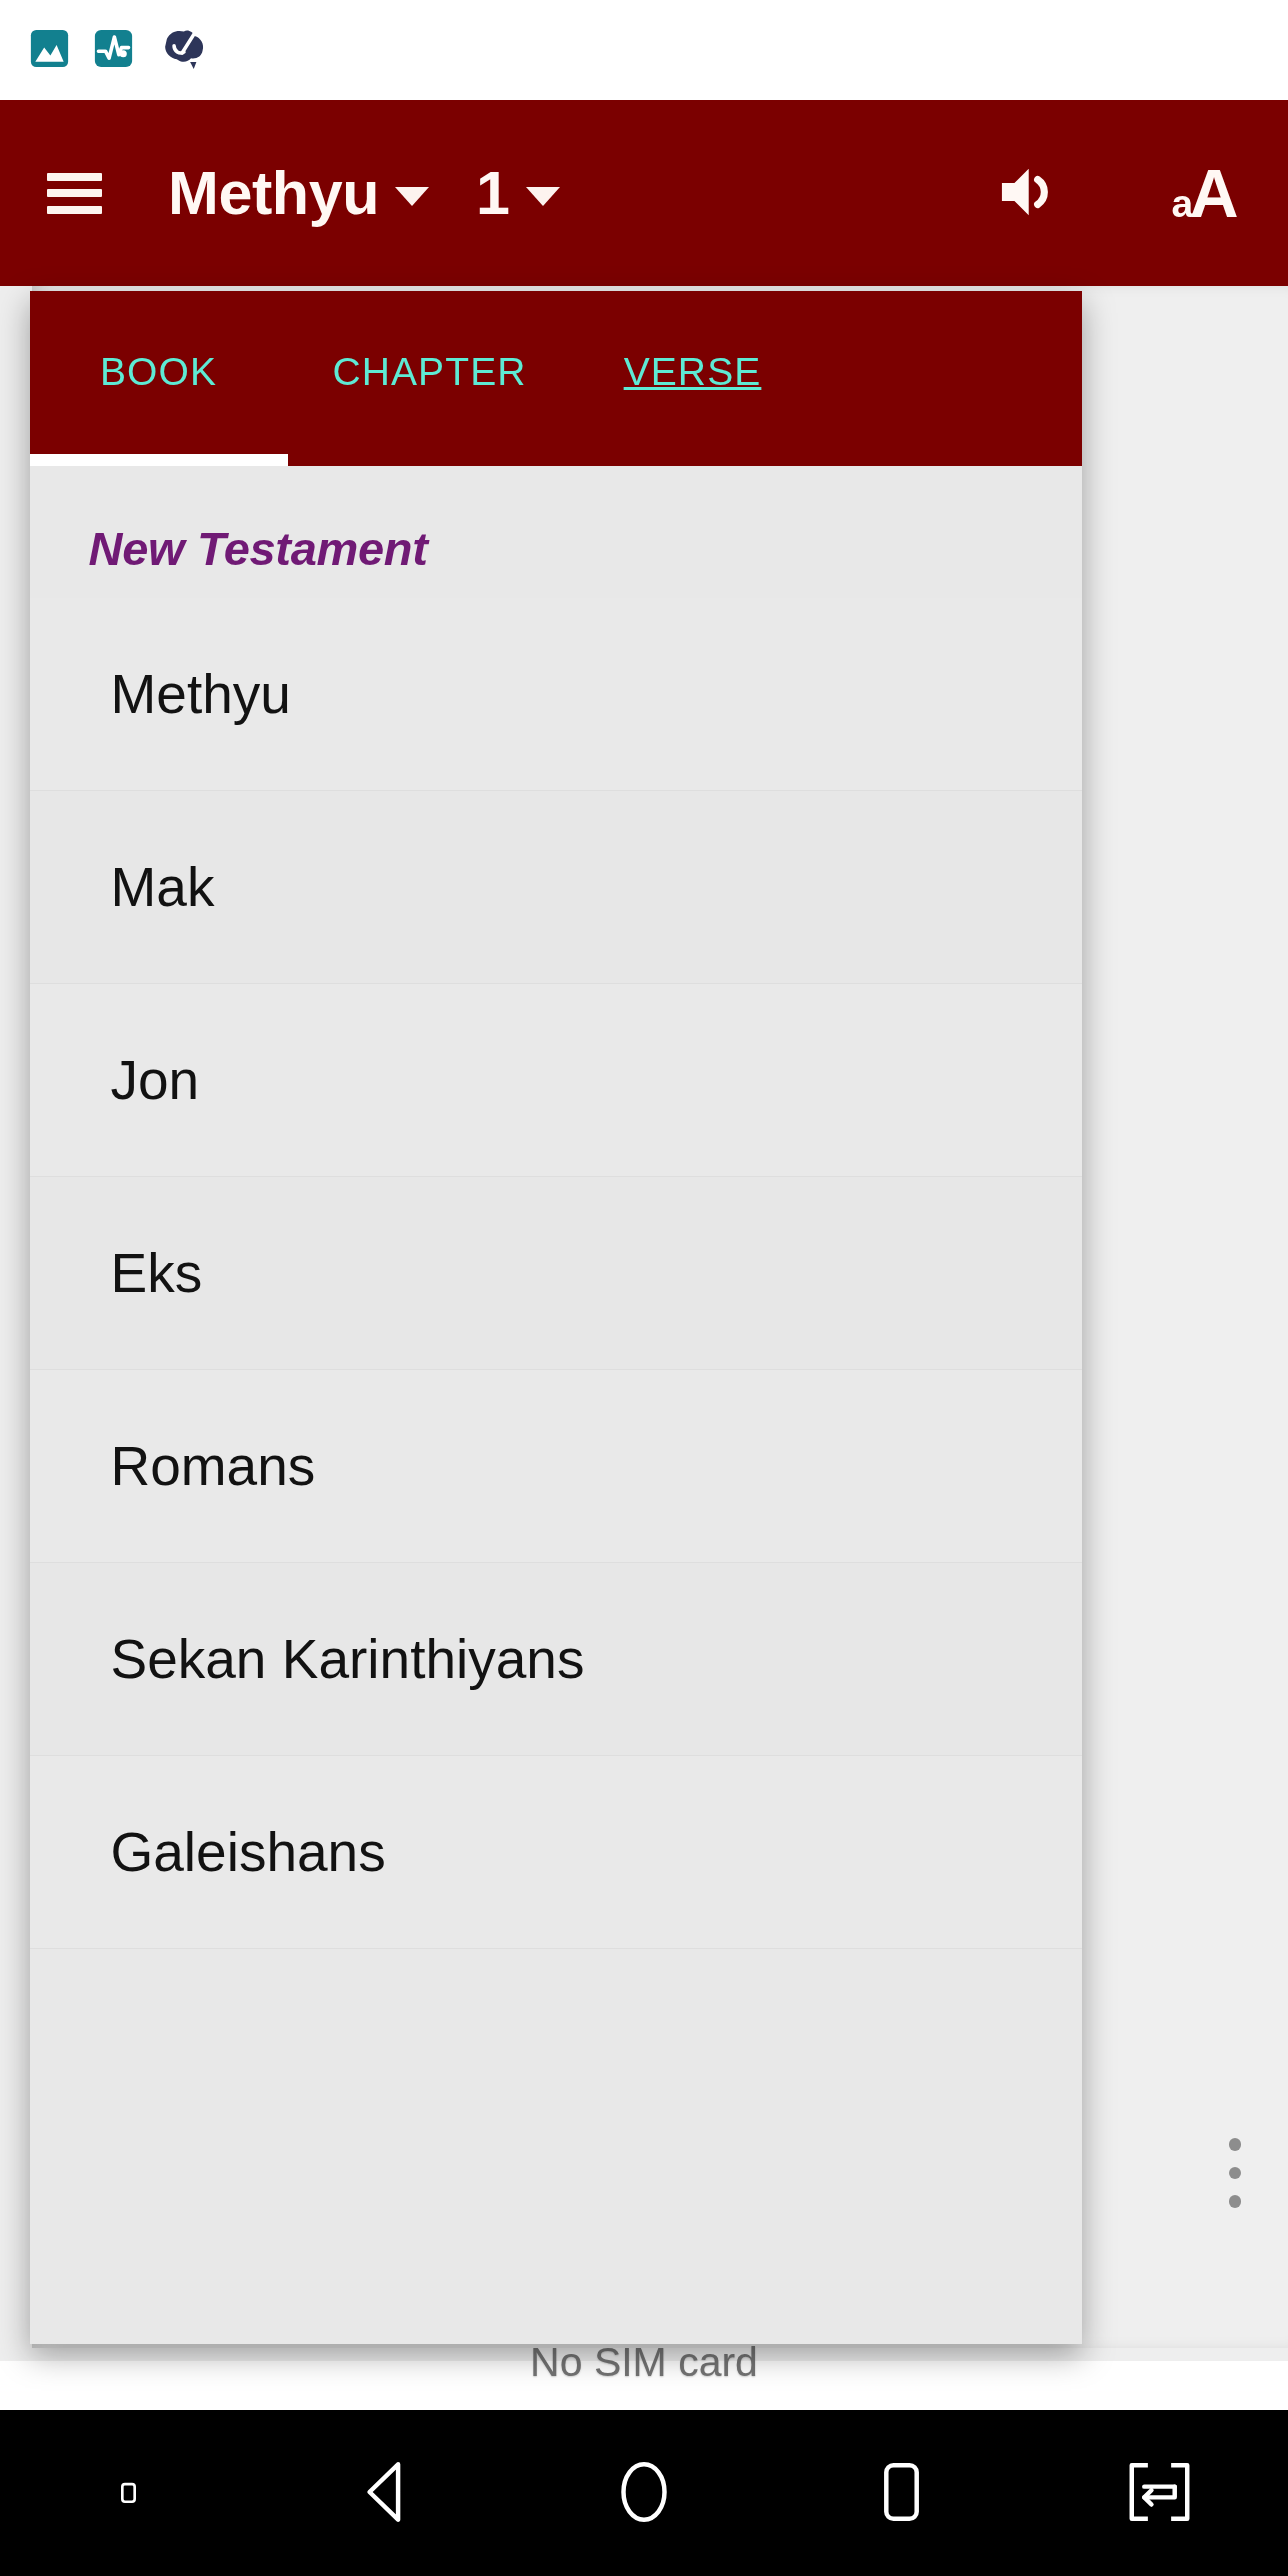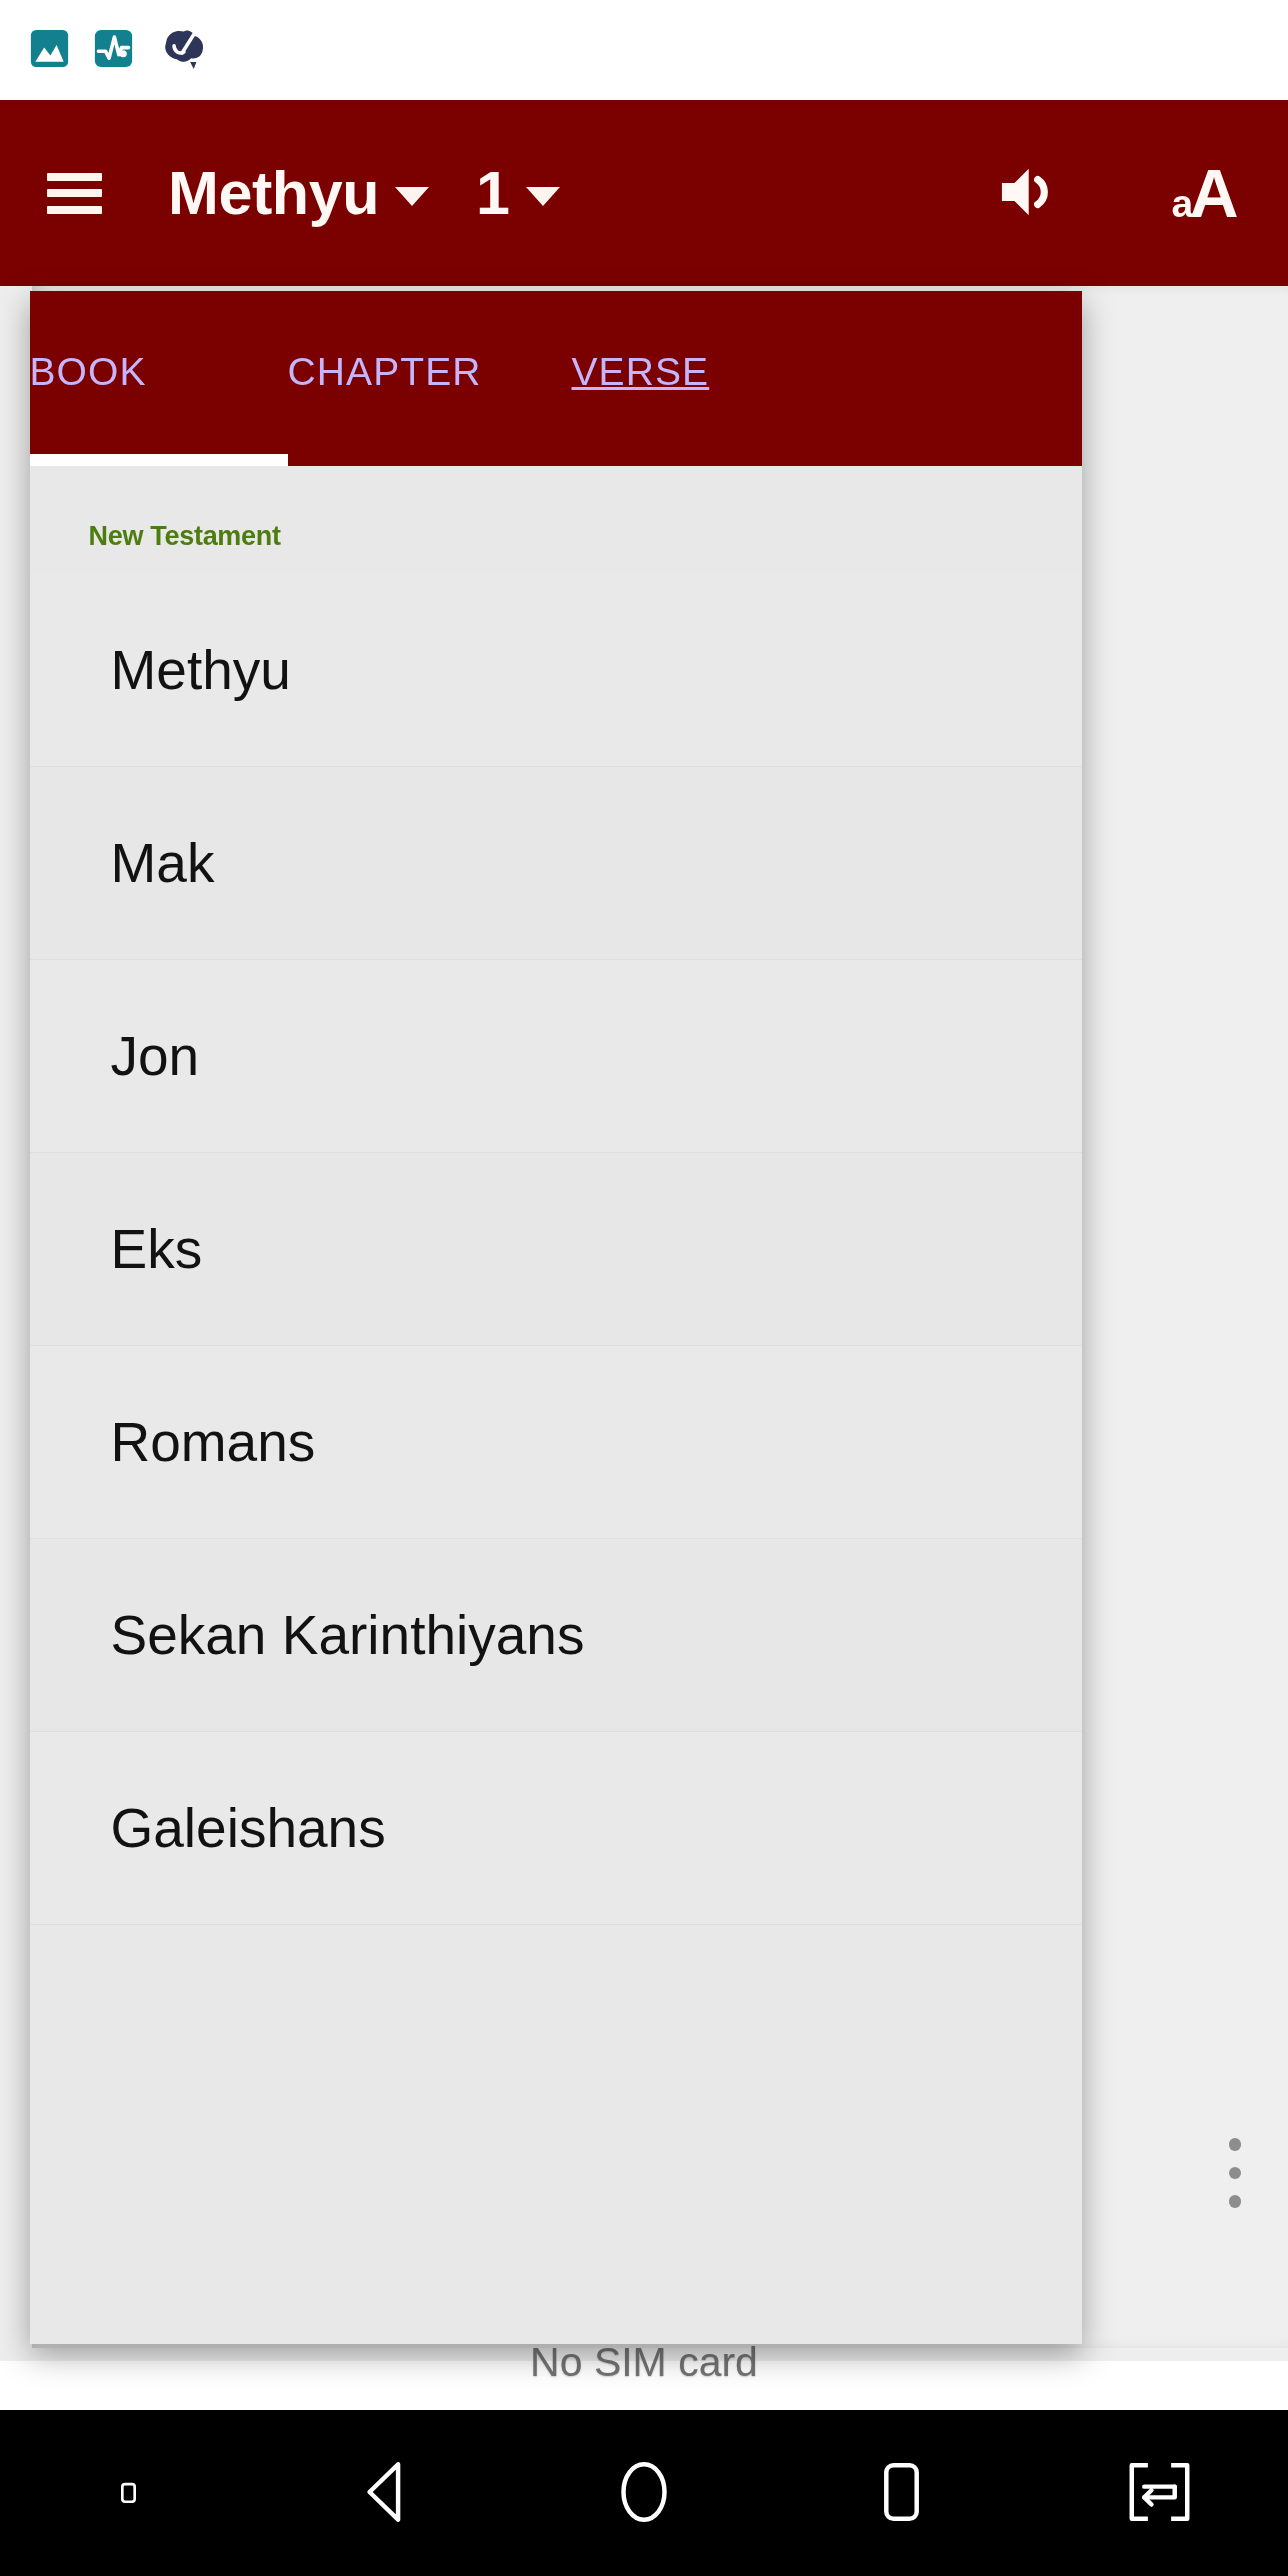--- a/index.html
+++ b/index.html
@@ -177,21 +177,22 @@
     background: #7b0000;
     display: flex;
     align-items: flex-end;
     flex: none;
     position: relative;
   }
   .tab {
     height: 175px;
     display: flex;
     align-items: center;
-    color: #c4b5fd;
+    justify-content: center;
+    color: #5eead4;
     font-size: 39px;
     letter-spacing: 1.1px;
     position: relative;
     box-sizing: border-box;
     padding: 0 0 12.5px 0;
   }
   .tab-book    { width: 258px; }
   .tab-chapter { width: 284px; }
   .tab-verse   { width: 242px; text-decoration: underline; }
   .tab.is-selected::after {
@@ -202,24 +203,25 @@
     background: #ffffff;
   }
   .picker-body {
     flex: 1 1 auto;
     background: #e8e8e8;
     overflow: hidden;
     position: relative;
   }
   .section-header {
     padding: 55px 0 21.5px 59px;
-    font-size: 27px;
+    font-size: 47px;
     font-weight: bold;
-    color: #4d7c0f;
+    color: #701a75;
     letter-spacing: -0.3px;
+    font-style: italic;
   }
   .book-list { display: block; }
   .book-item {
     height: 193px;
     display: flex;
     align-items: center;
     padding-left: 81px;
     box-sizing: border-box;
     font-size: 55px;
     color: #121212;

